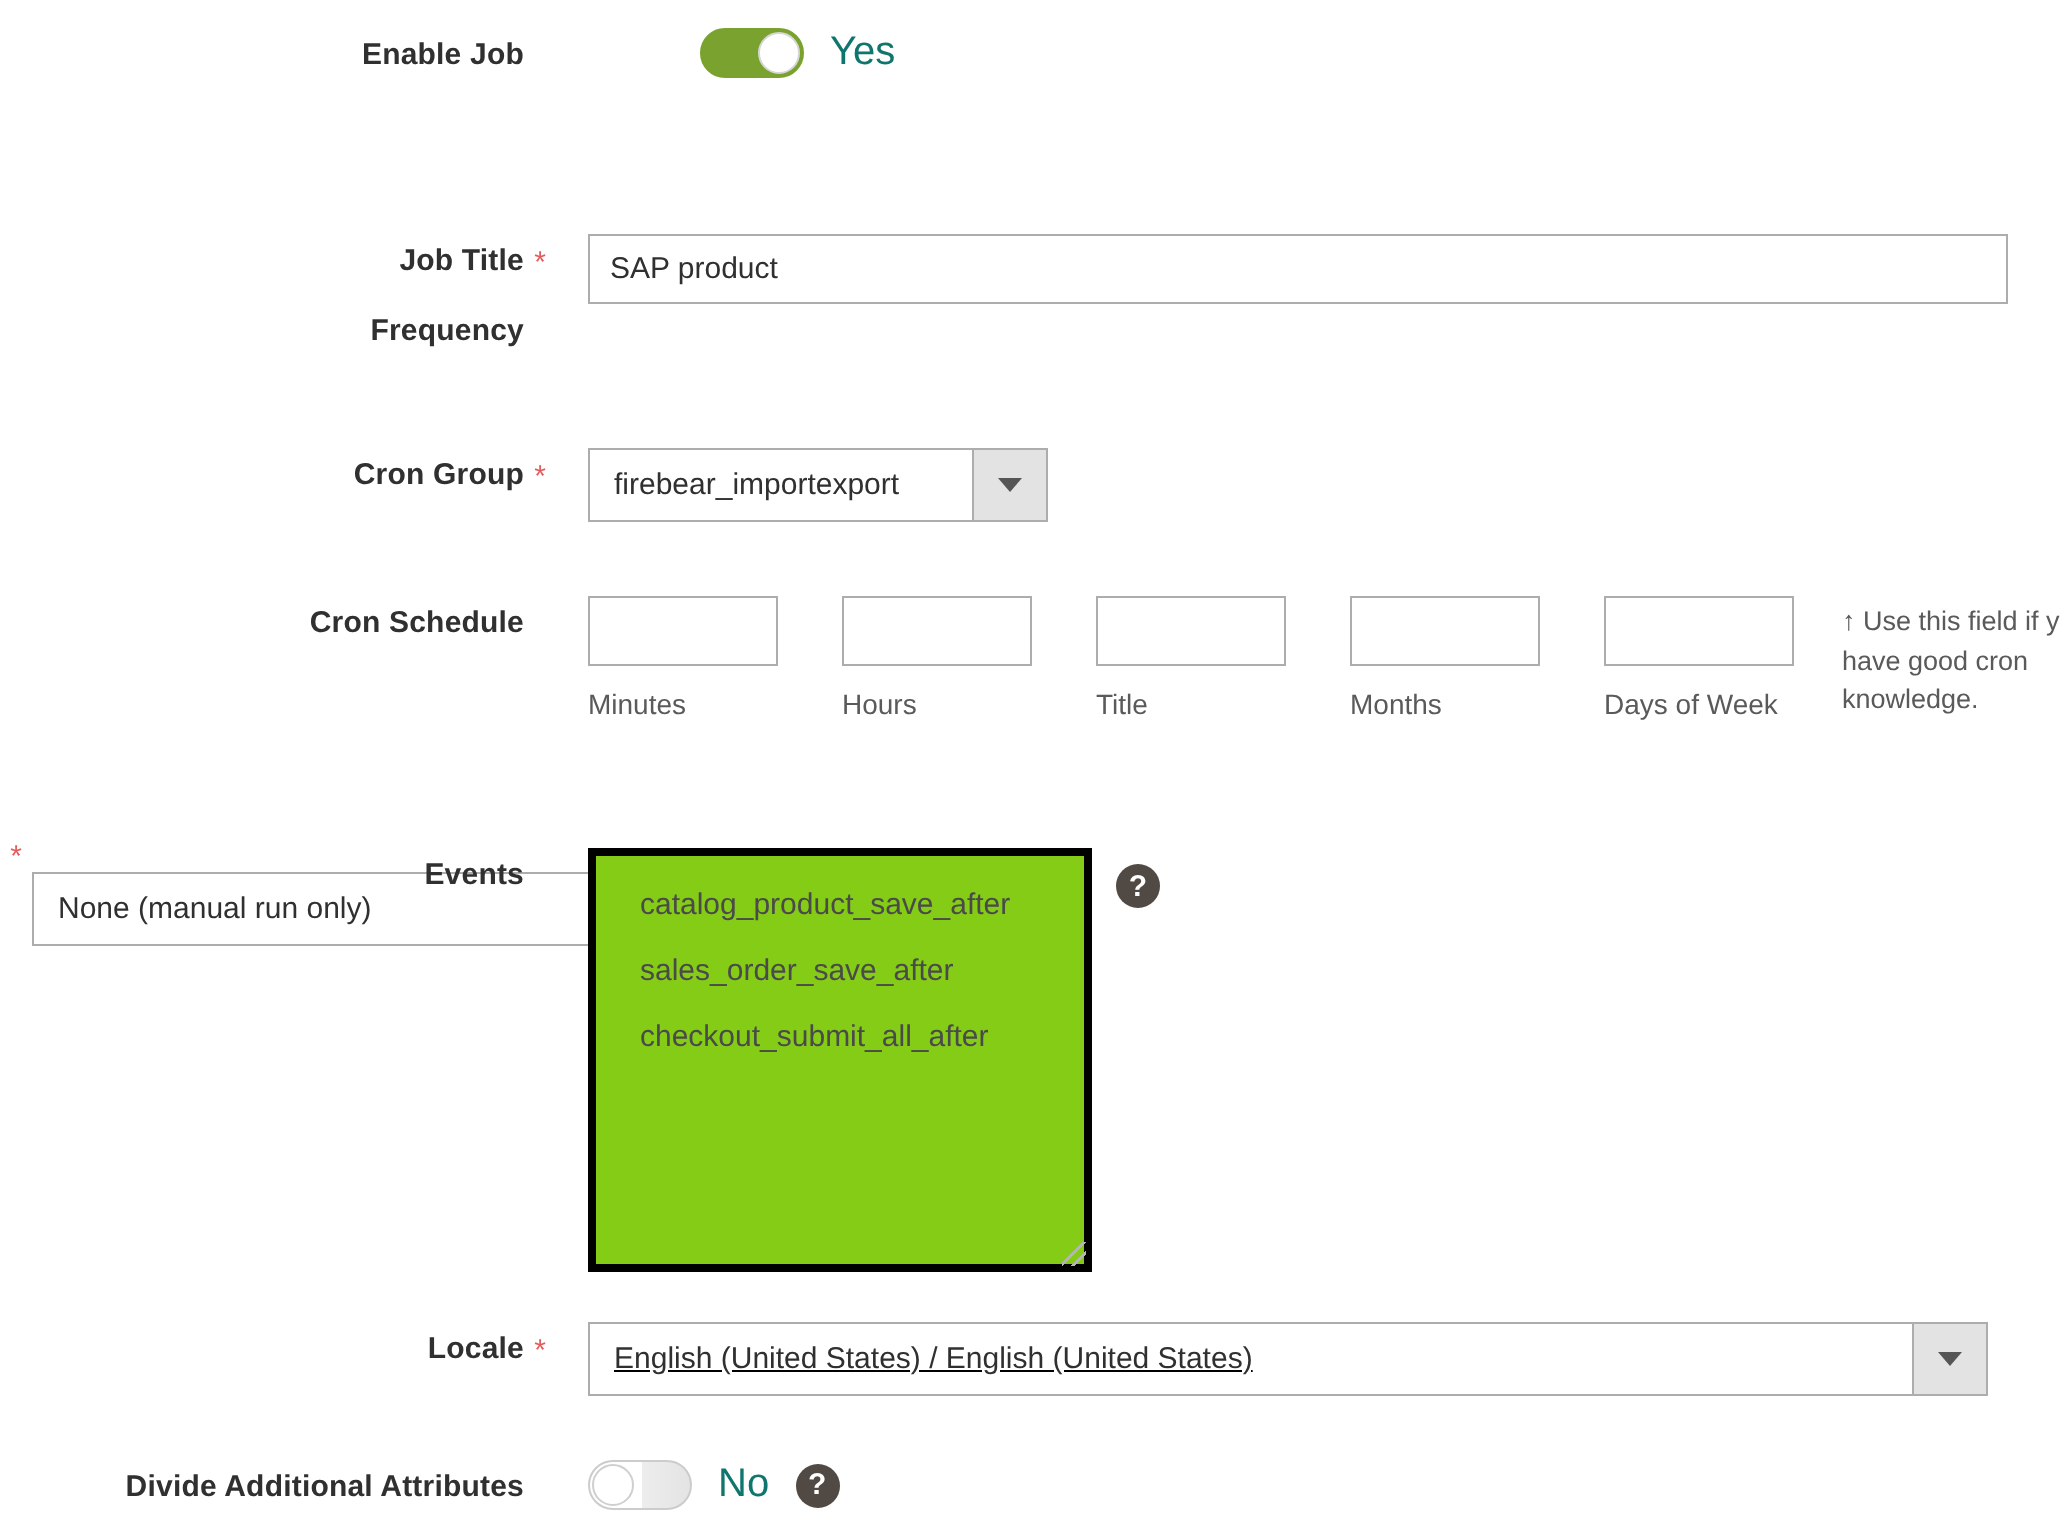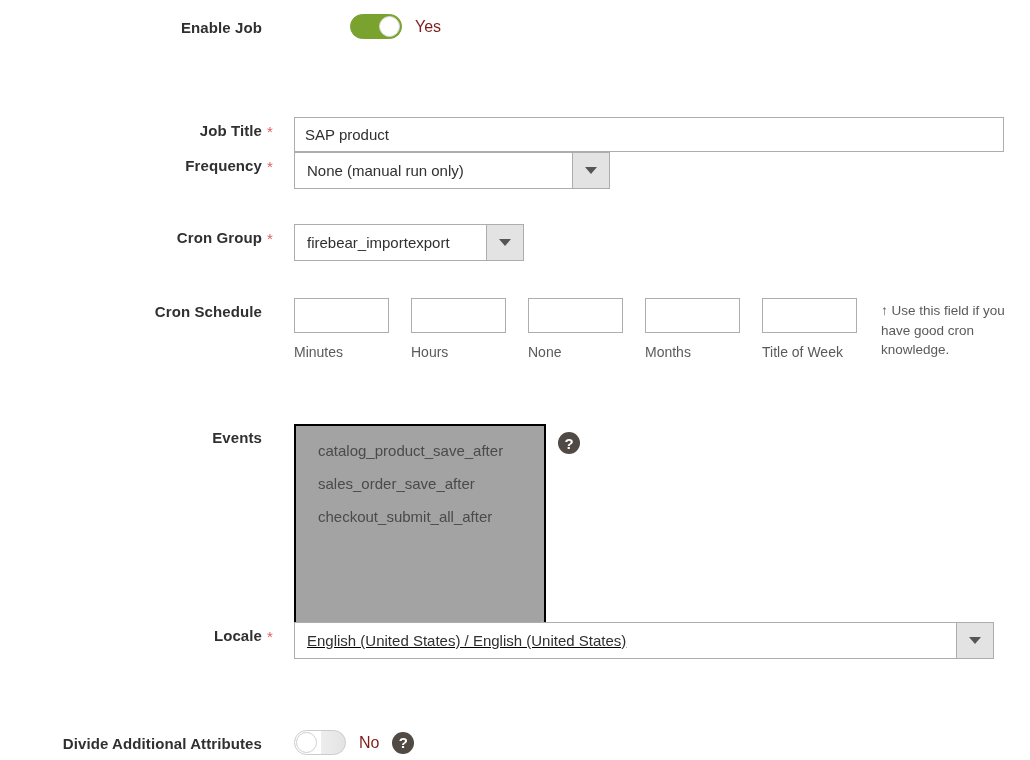--- a/index.html
+++ b/index.html
@@ -89,22 +89,22 @@
     border: 1px solid #cccccc;
     background-image: linear-gradient(to right, #ffffff 0%, #ffffff 52%, #ededed 52%, #e4e4e4 100%);
   }
   .toggle.off .knob {
     right: auto;
     left: 1px;
     background: #ffffff;
     border: 1px solid #cfcfcf;
   }
   .toggle-text {
-    font-size: 16px;
-    color: #7f1d1d;
+    font-size: 20px;
+    color: #0f766e;
   }
 
   
   .text-input {
     height: 35px;
     border: 1px solid #adadad;
     background: #ffffff;
     font-family: "Liberation Sans", sans-serif;
     font-size: 15px;
     color: #303030;
@@ -144,21 +144,21 @@
   .select-arrow .tri {
     width: 0; height: 0;
     border-left: 6px solid transparent;
     border-right: 6px solid transparent;
     border-top: 7px solid #555555;
   }
 
   
   .cron-boxes {
     display: flex;
-    gap: 22px;
+    gap: 32px;
     align-items: flex-start;
   }
   .cron-item { width: 95px; }
   .cron-input {
     width: 95px;
     height: 35px;
     border: 1px solid #adadad;
     background: #ffffff;
     font-family: "Liberation Sans", sans-serif;
     font-size: 15px;
@@ -181,22 +181,22 @@
   }
 
   
   .textarea-wrap {
     position: relative;
     display: inline-block;
   }
   .events-textarea {
     width: 252px;
     height: 212px;
-    border: 2px solid #000000;
-    background: #a3a3a3;
+    border: 4px solid #000000;
+    background: #84cc16;
     font-family: "Liberation Sans", sans-serif;
     font-size: 15px;
     color: #4a4a4a;
     line-height: 33px;
     padding: 8px 10px 8px 22px;
     resize: none;
     outline: none;
     overflow: hidden;
     display: block;
   }
@@ -251,21 +251,21 @@
   </div>
 
   <div class="row" style="top:80px;margin-top:37px;">
     <div class="label-cell">Job Title</div>
     <div class="req">*</div>
     <div class="field-cell">
       <input class="text-input" style="width: 710px;" type="text" value="SAP product">
     </div>
   </div>
 
-  <div class="row" style="top:152px;">
+  <div class="row" style="top:152px;flex-direction:column;">
     <div class="label-cell">Frequency</div>
     <div class="req">*</div>
     <div class="field-cell">
       <div class="select-box" style="width:316px;">
         <span class="select-value">None (manual run only)</span>
         <span class="select-arrow">
             <span class="tri"></span>
           </span>
       </div>
     </div>
@@ -296,31 +296,31 @@
             <div class="cron-label">Minutes</div>
           </div>
 
           <div class="cron-item">
             <input class="cron-input" type="text" value="" style="">
             <div class="cron-label">Hours</div>
           </div>
 
           <div class="cron-item">
             <input class="cron-input" type="text" value="" style="">
-            <div class="cron-label">None</div>
+            <div class="cron-label">Title</div>
           </div>
 
           <div class="cron-item">
             <input class="cron-input" type="text" value="" style="">
             <div class="cron-label">Months</div>
           </div>
 
           <div class="cron-item">
             <input class="cron-input" type="text" value="" style="">
-            <div class="cron-label">Title of Week</div>
+            <div class="cron-label">Days of Week</div>
           </div>
 
         </div>
         <div class="cron-hint">↑ Use this field if you have good cron knowledge.</div>
       </div>
     </div>
   </div>
 
   <div class="row" style="top:408px;margin-top:16px;">
     <div class="label-cell">Events</div>
@@ -333,21 +333,21 @@
 checkout_submit_all_after</textarea>
           <span class="resize-grip"></span>
         </div>
         <div style="margin-left:12px; padding-top:8px;">
           <span class="help-icon">?</span>
         </div>
       </div>
     </div>
   </div>
 
-  <div class="row" style="top:622px;">
+  <div class="row" style="top:661px;">
     <div class="label-cell">Locale</div>
     <div class="req">*</div>
     <div class="field-cell">
       <div class="select-box" style="width:700px;text-decoration:underline;">
         <span class="select-value">English (United States) / English (United States)</span>
         <span class="select-arrow">
             <span class="tri"></span>
           </span>
       </div>
     </div>

